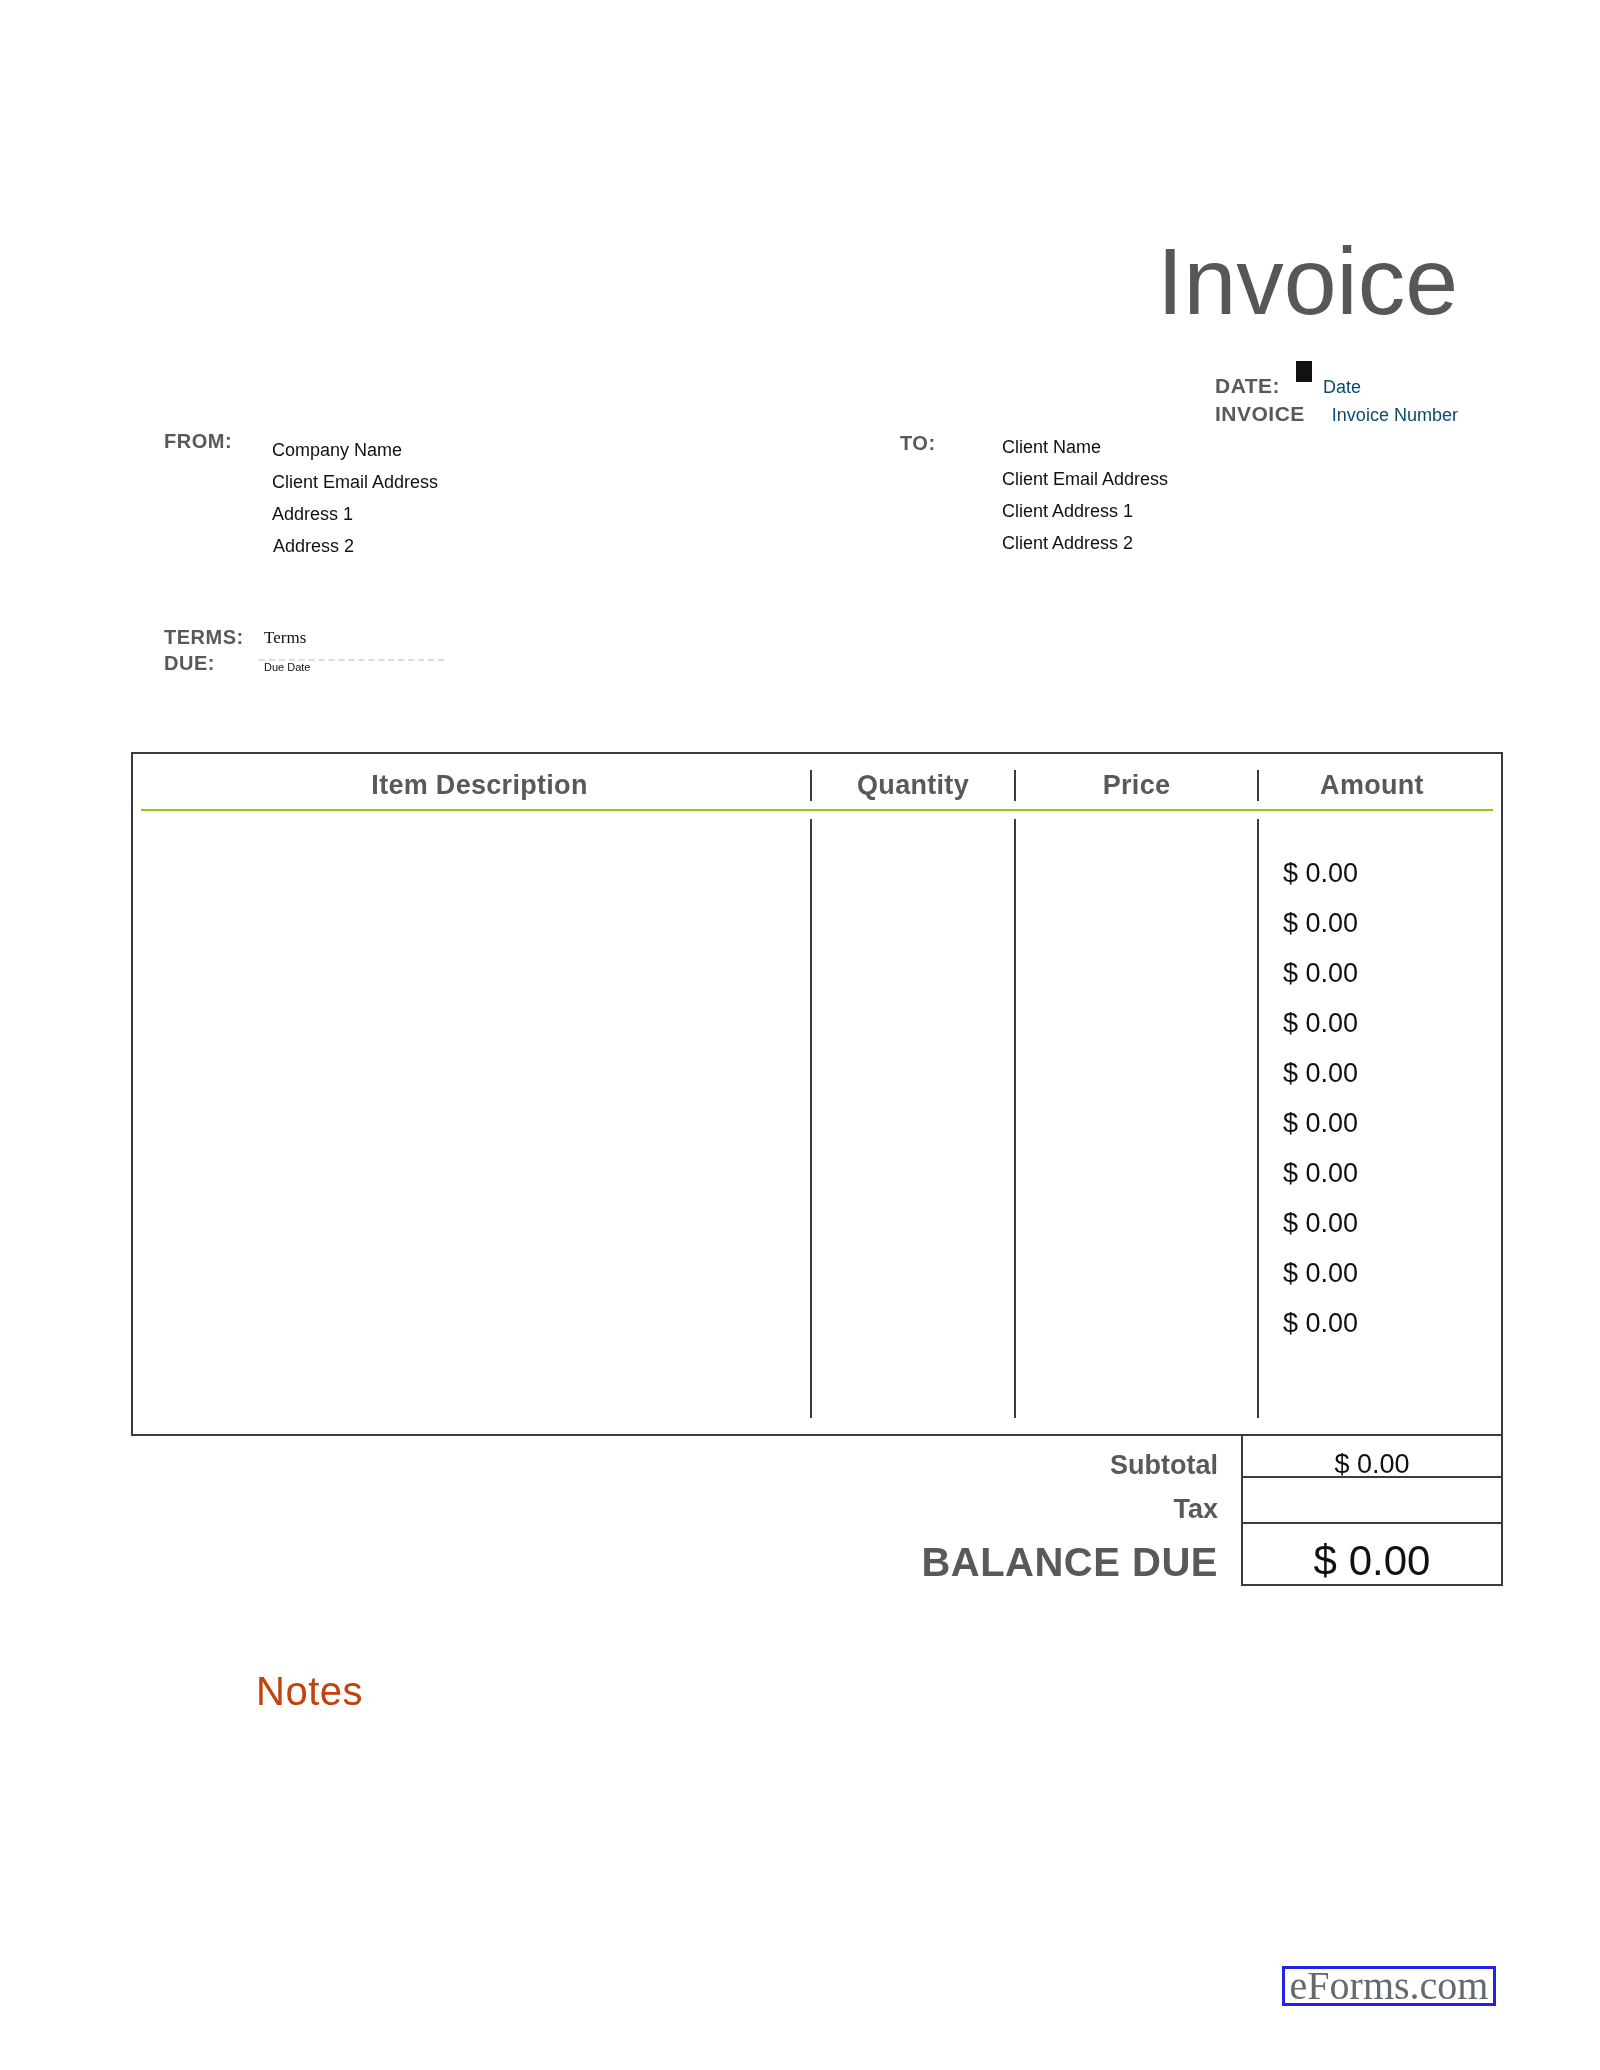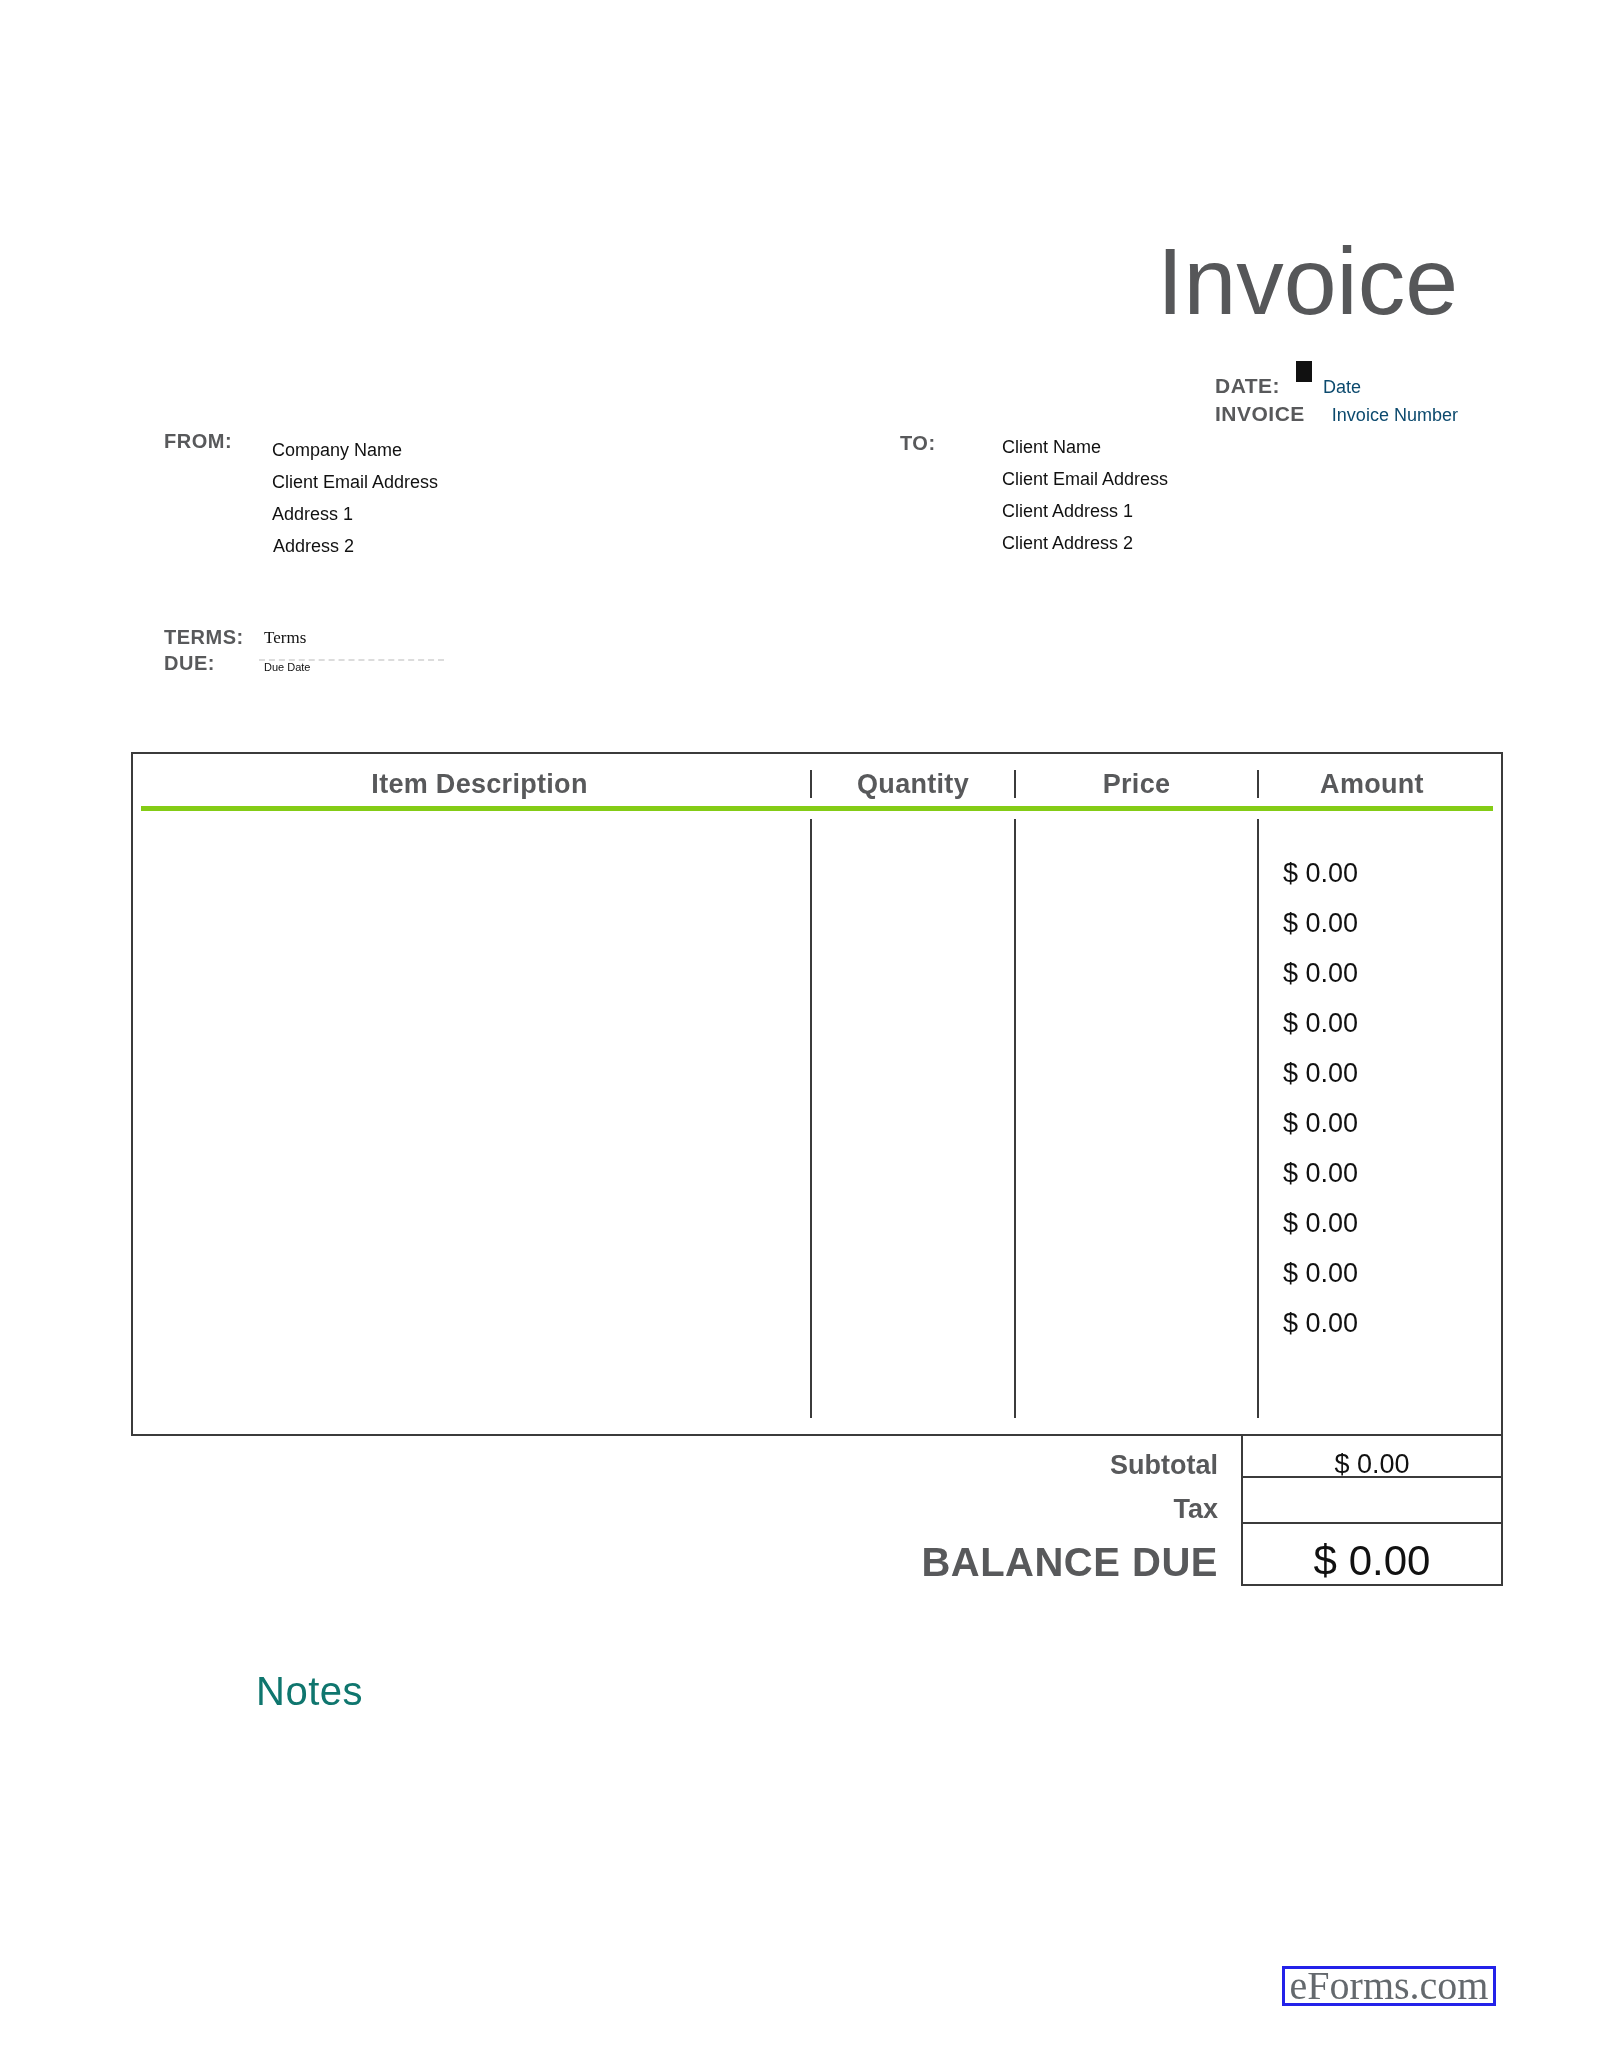--- a/index.html
+++ b/index.html
@@ -33,21 +33,21 @@
   .terms-ghost {
     position:absolute; left:243px; top:643px; width:185px; height:0;
     border-top:2px dashed #dcdcdc;
   }
 
   
   .items-table {
     position:absolute; left:115px; top:736px; width:1372px; height:684px;
     border:2px solid #3b3b3b; display:flex; flex-direction:column;
   }
-  .table-header { display:flex; height:49px; border-bottom:5px solid #84cc16; flex:0 0 auto; }
+  .table-header { display:flex; height:49px; border-bottom:2px solid #84cc16; flex:0 0 auto; }
   .th {
     display:flex; align-items:center; justify-content:center;
     font-size:27px; font-weight:700; color:#58595b; letter-spacing:.3px;
   }
   .table-body { display:flex; flex:1 1 auto; min-height:0; }
   .col-desc  { width:663px; border-right:2px solid #3b3b3b; }
   .col-qty   { width:204px; border-right:2px solid #3b3b3b; }
   .col-price { width:243px; border-right:2px solid #3b3b3b; }
   .col-amt   { flex:1; }
   .amount-list { padding-top:13px; }
@@ -60,21 +60,21 @@
   .lbl-balance  { top:1508px; height:62px; line-height:60px; font-size:40px; letter-spacing:.5px; }
   .total-box {
     position:absolute; left:1225px; width:262px; background:#fff;
     border:2px solid #3b3b3b; border-top:none; text-align:center; color:#111;
   }
   .box-subtotal { top:1420px; height:42px; line-height:40px; font-size:27px; }
   .box-tax      { top:1462px; height:46px; line-height:44px; font-size:27px; }
   .box-balance  { top:1508px; height:62px; line-height:58px; font-size:42px; }
 
   
-  .notes-heading { position:absolute; left:232px; top:1645px; font-size:40px; color:#0f766e; letter-spacing:.5px; }
+  .notes-heading { position:absolute; left:232px; top:1645px; font-size:40px; color:#c2410c; letter-spacing:.5px; }
   .notes-box {
     position:absolute; left:225px; top:1730px; width:1260px; height:217px;
     border:2px solid #1d1d1d; padding:4px 5px; font-size:17px; color:#111;
   }
 
   
   .eforms {
     position:absolute; left:1266px; top:1950px; width:214px; height:40px;
     border:3px solid #2322e9; display:flex; align-items:center; justify-content:center;
     font-family:"Liberation Serif","DejaVu Serif",serif; font-size:40px;

